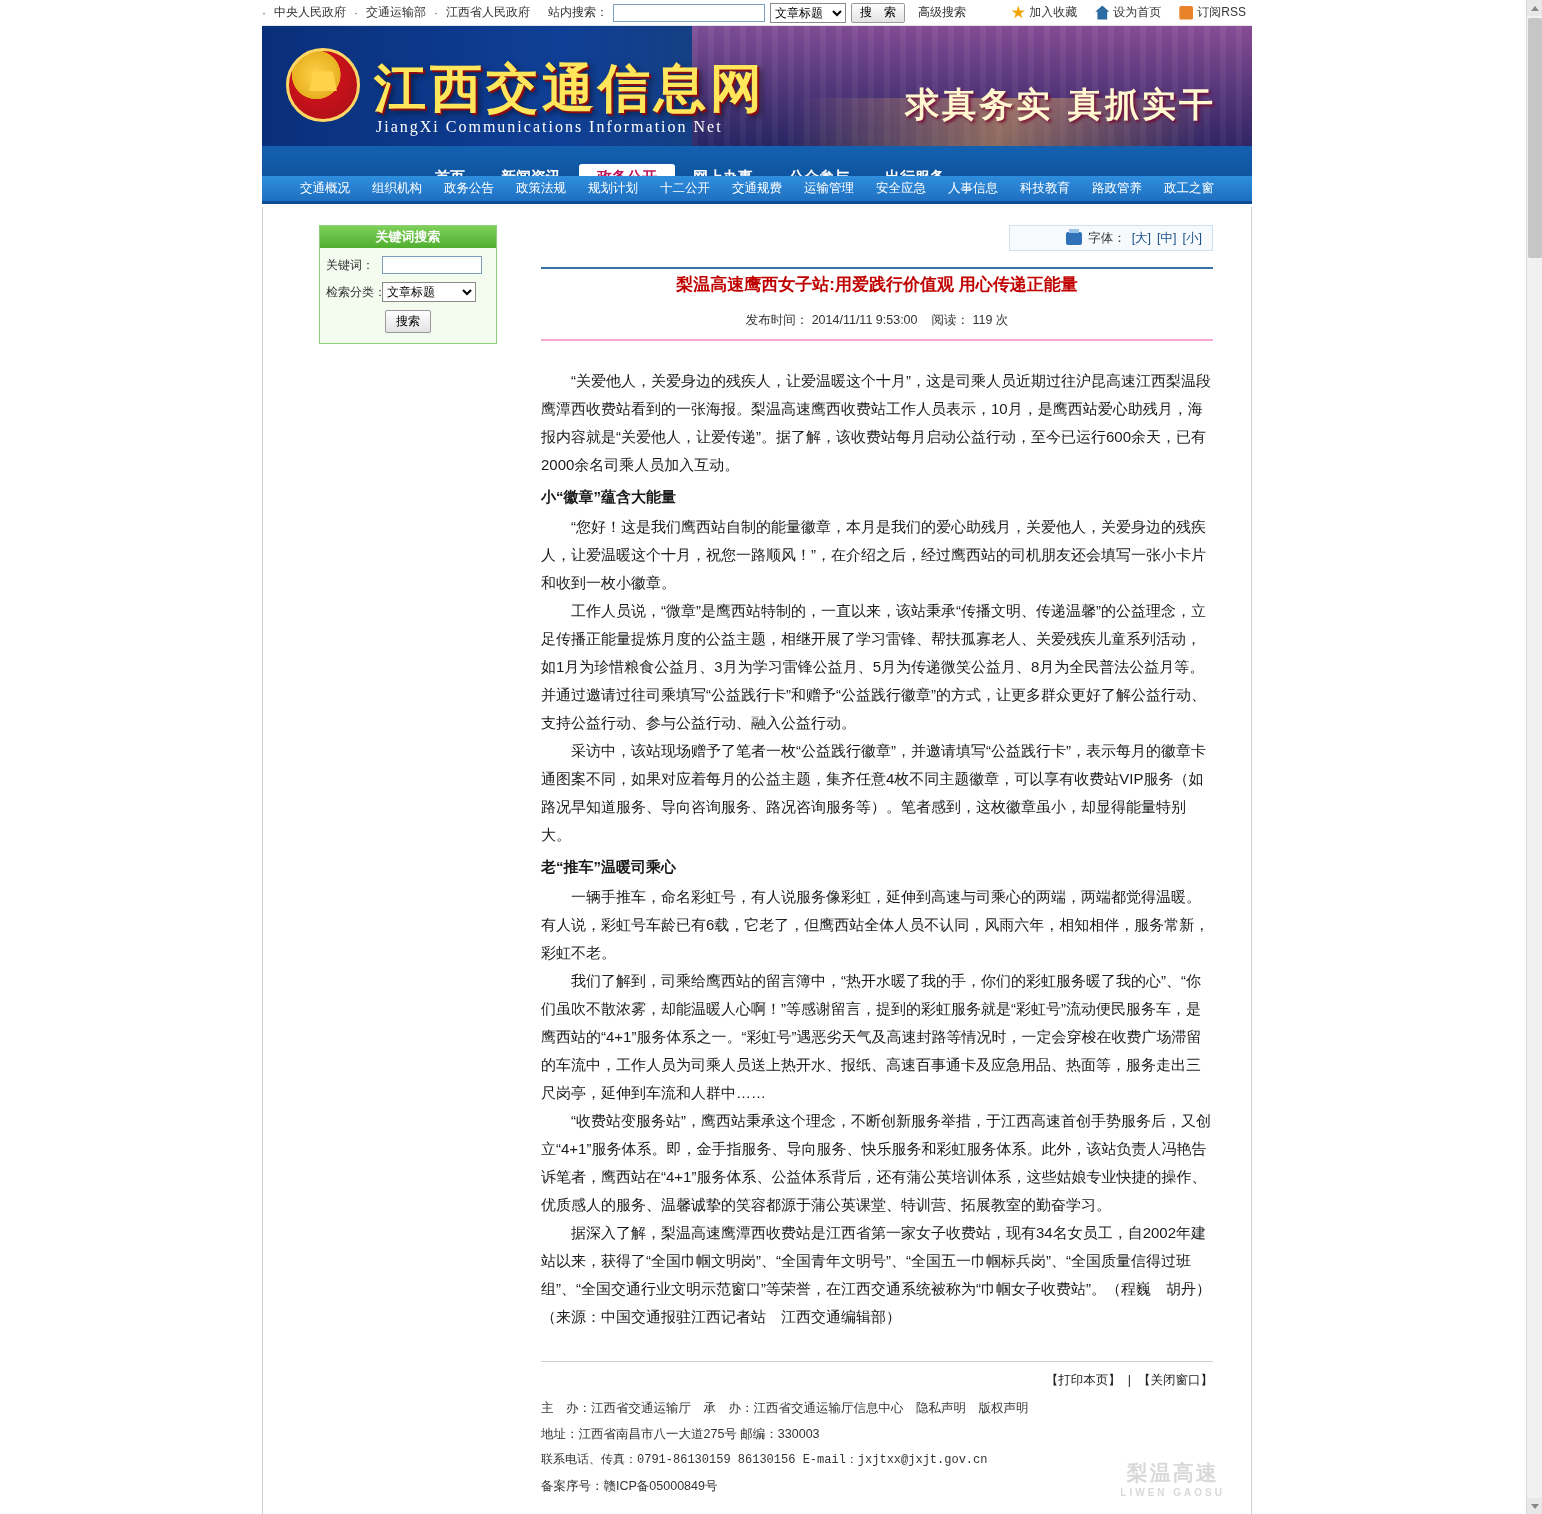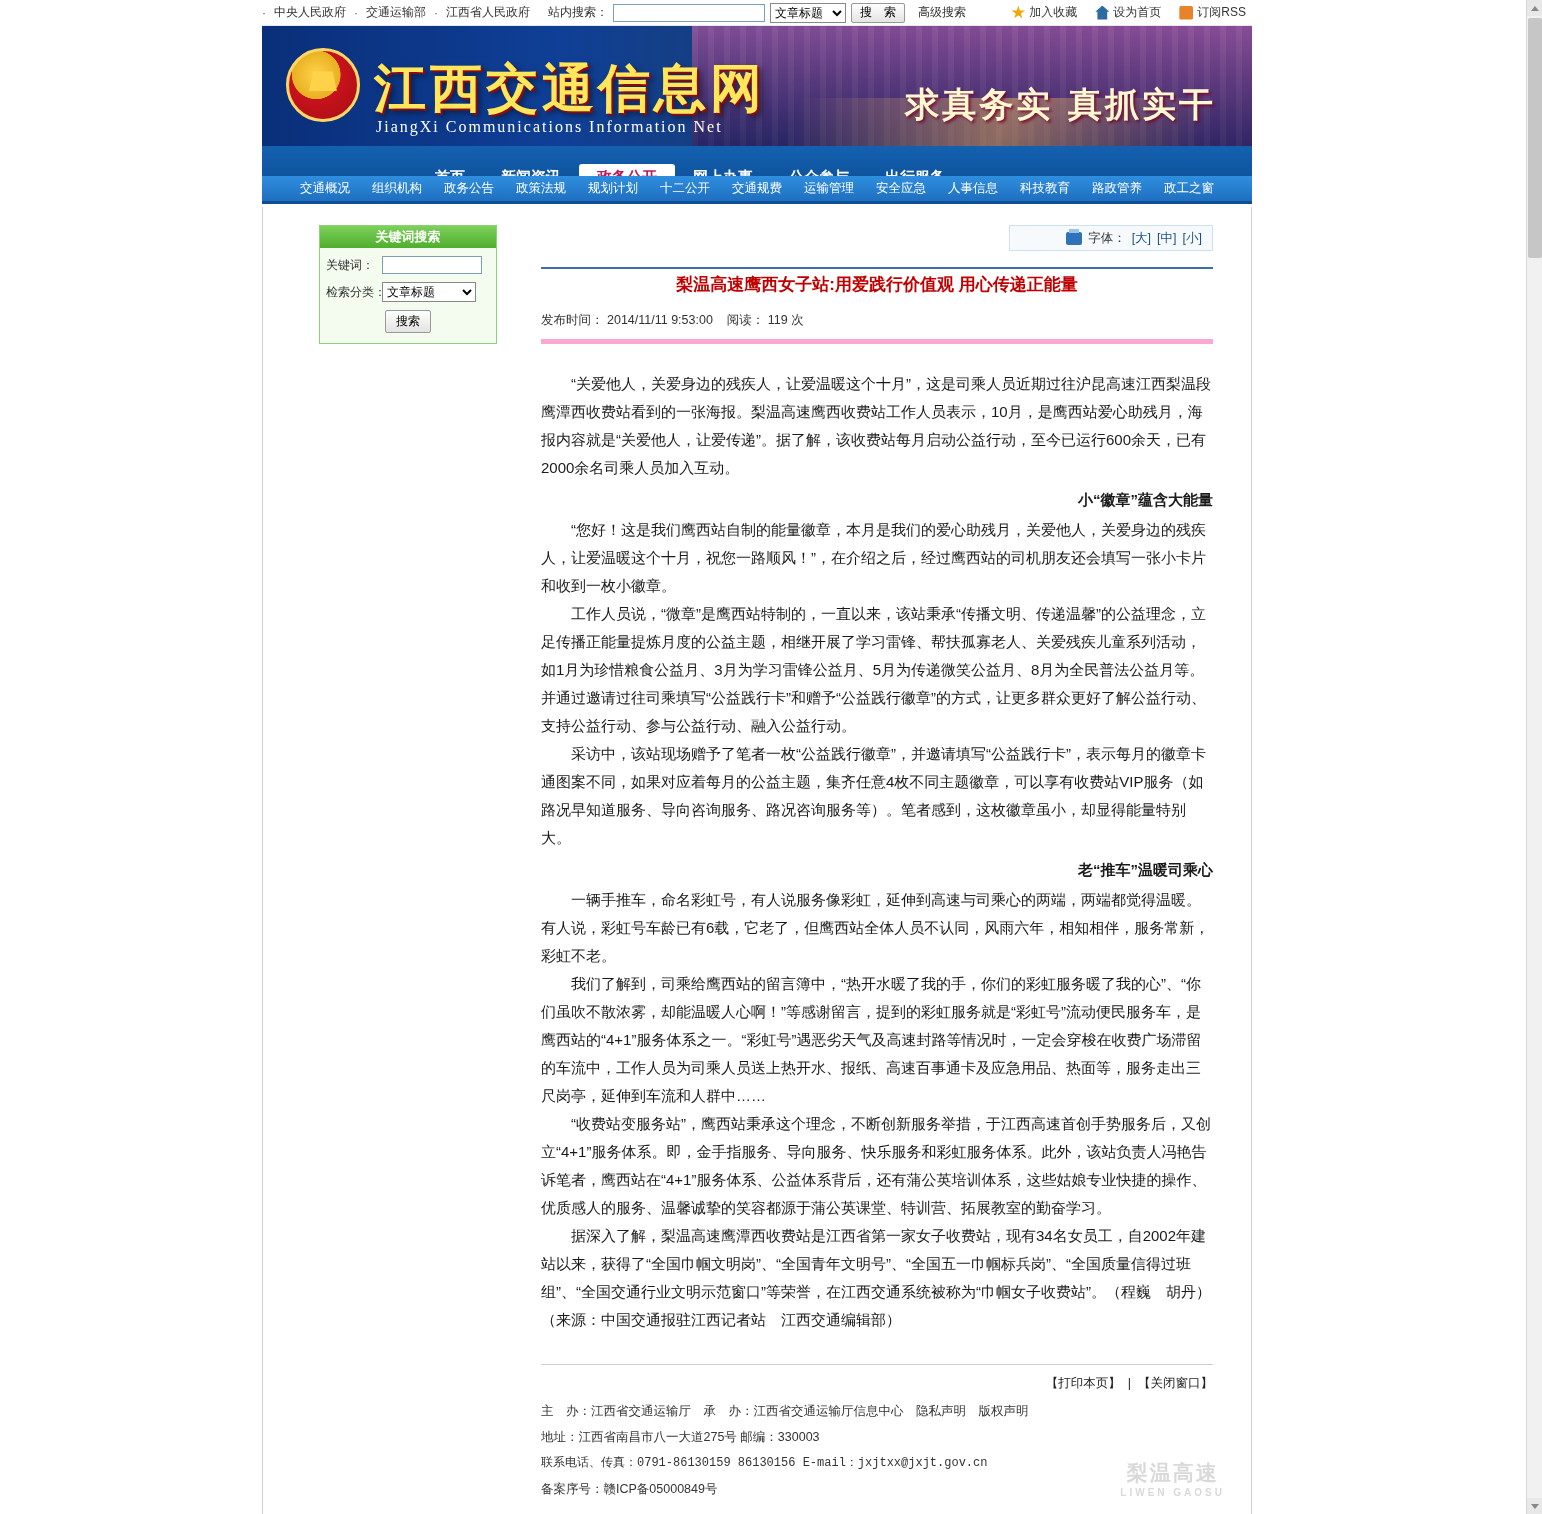--- a/index.html
+++ b/index.html
@@ -177,28 +177,28 @@
   .fontbar a { color: #1a4f8a; text-decoration: none; }
   .art-title {
     margin-top: 16px;
     text-align: center;
     color: #c00000;
     font-size: 17px; font-weight: bold;
     border-top: 2px solid #3b6fa8;
     padding-top: 4px;
   }
   .art-meta {
-    margin-top: 16px; font-size: 12.5px; color: #333;
-    padding-bottom: 10px; border-bottom: 5px solid #f9a8d4;
+    margin-top: 16px; text-align: center; font-size: 12.5px; color: #333;
+    padding-bottom: 10px; border-bottom: 2px solid #f9a8d4;
   }
   .art-meta .rd { color: #333; }
   .art-body { padding-top: 26px; font-size: 15px; line-height: 28px; color: #1a1a1a; }
   .art-body p { margin: 0 0 0 0; text-indent: 2em; }
   .art-body h3 {
-    text-align: right; font-size: 15px; font-weight: bold; margin: 4px 0 2px 0;
+    text-align: left; font-size: 15px; font-weight: bold; margin: 4px 0 2px 0;
   }
   .art-foot-line { margin-top: 30px; border-top: 1px solid #cfcfcf; }
   .art-actions {
     text-align: right; font-size: 12.5px; padding-top: 10px; color: #222;
   }
   .art-actions a { color: #222; text-decoration: none; }
   .site-foot {
     margin-top: 6px; font-size: 12.5px; color: #333; line-height: 26px;
   }
   .site-foot .line a { color: #333; text-decoration: none; }

